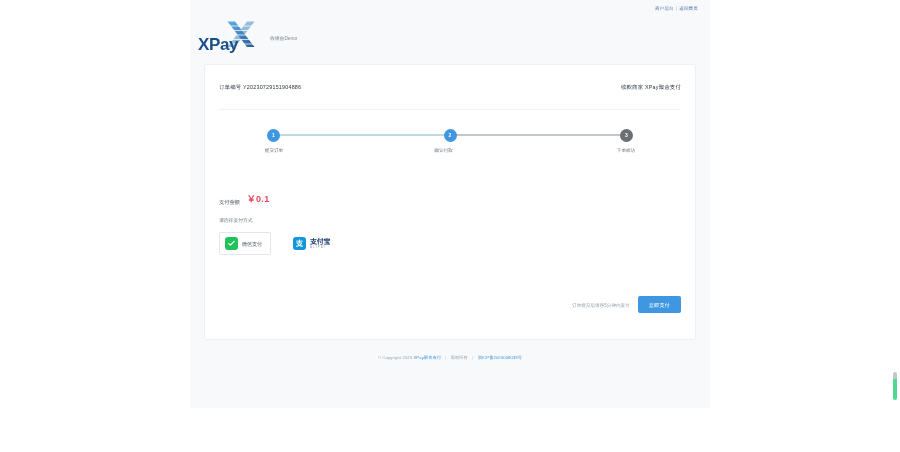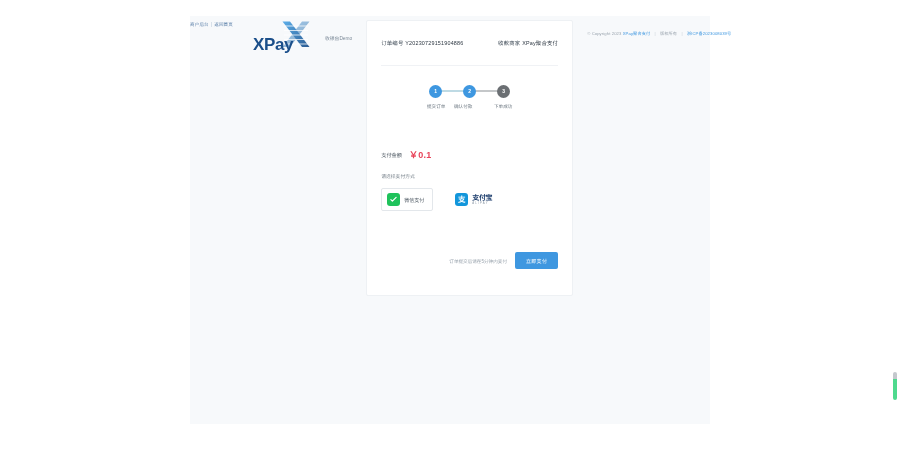--- a/index.html
+++ b/index.html
@@ -13,26 +13,26 @@
     background: #ffffff;
     font-family: "Liberation Sans", "DejaVu Sans", sans-serif;
     overflow: hidden;
     position: relative;
   }
 
   
   .page {
     position: absolute;
     left: 190px;
-    top: 16px;
+    top: 0;
     width: 520px;
     height: 408px;
     background: #f7f9fb;
     display: flex;
-    flex-direction: row;
+    flex-direction: column;
   }
 
   
   .topbar {
     height: 16px;
     background: #f7f9fb;
     display: flex;
     align-items: center;
     justify-content: flex-end;
     padding-right: 12px;
@@ -172,21 +172,21 @@
     text-align: center;
     margin-left: -13px;
   }
   .step-label:first-child { text-align: center; margin-left: -13px; }
   .step-label:last-child  { text-align: center; margin-left: 0; margin-right: -13px; }
 
   
   .amount-row {
     margin-top: 22px;
     display: flex;
-    align-items: center;
+    align-items: flex-end;
     gap: 7px;
   }
   .amount-label {
     font-size: 5.2px;
     color: #4a555f;
     white-space: nowrap;
   }
   .amount-value {
     font-size: 9px;
     color: #e8445a;

